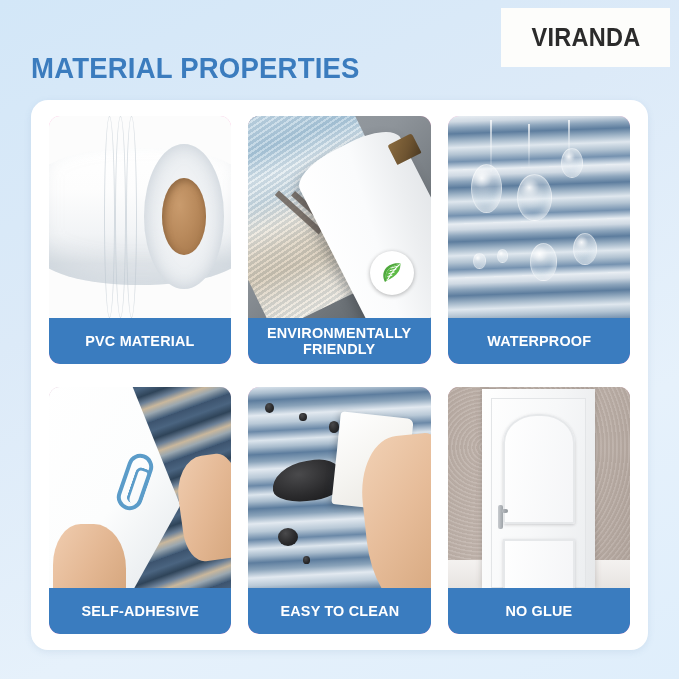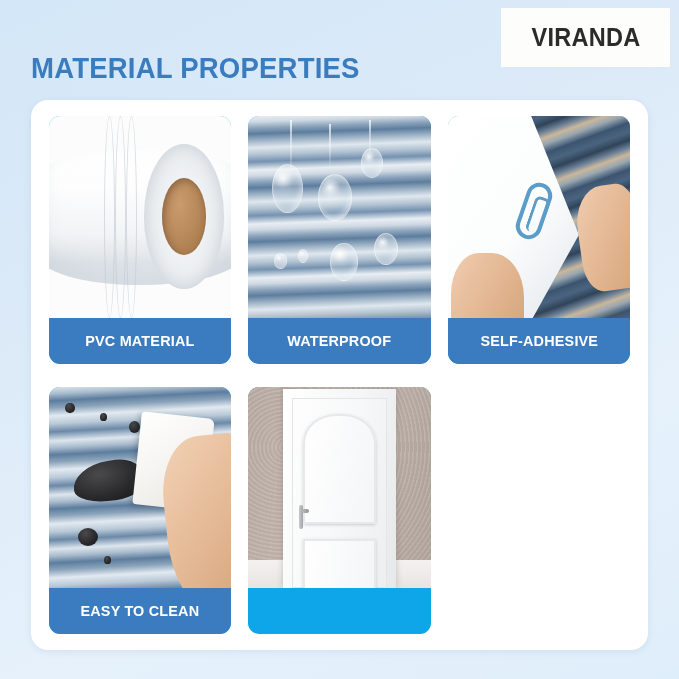--- a/index.html
+++ b/index.html
@@ -48,21 +48,21 @@
     grid-template-columns: repeat(3, 1fr);
     grid-template-rows: repeat(2, 1fr);
     column-gap: 17px; row-gap: 23px;
   }
 
   
   .card {
     position: relative;
     border-radius: 11px;
     overflow: hidden;
-    background: #0ea5e9;
+    background: #f9a8d4;
   }
   .card-media {
     position: absolute; inset: 0 0 46px 0;
     overflow: hidden;
   }
   .card-label {
     position: absolute; left: 0; right: 0; bottom: 0;
     height: 46px;
     background: #3a7cbf;
     border-radius: 0 0 11px 11px;
@@ -331,20 +331,42 @@
         <div class="pvc-ring" style="left:36%;width:6%;"></div>
         <div class="pvc-ring" style="left:42%;width:6%;"></div>
         <div class="pvc-end"></div>
         <div class="pvc-core"></div>
       </div>
       <div class="card-label">
         <span>PVC MATERIAL</span>
       </div>
     </div>
 
+    <div class="card">
+      <div class="card-media m-eco">
+        <div class="eco-sheet">
+          <div class="eco-stripes"></div>
+          <div class="eco-post"></div>
+          <div class="eco-post b"></div>
+        </div>
+        <div class="eco-roll"></div>
+        <div class="eco-roll-tip"></div>
+        <div class="eco-badge">
+          <svg width="28" height="28" viewBox="0 0 28 28">
+            <path d="M22.5 4.5C16 3.5 8.5 6 6 12.5c-1.6 4.2-.2 8 1 10.5l1.7-1.2C7.6 19 7.3 16 8.6 13c2-4.6 7.6-6.7 13.9-8.5z" fill="#4fa83d"></path>
+            <path d="M22.5 4.5C16.2 6.3 10.6 8.4 8.6 13c-1.3 3-1 6 .1 8.8C13 20 18 17 20.6 12.6c1.4-2.4 1.9-5.4 1.9-8.1z" fill="#5cba45"></path>
+            <path d="M21.8 5.4C17 9.6 12.8 14.6 9.4 21.3" stroke="#ffffff" stroke-width="1.1" fill="none"></path>
+            <path d="M19.5 7.2l-6.8 1.9M18.4 10.1l-6.6 1.6M16.6 13.1l-6.1 1.6M14.4 16.2l-5 1.4" stroke="#ffffff" stroke-width="0.9" fill="none"></path>
+          </svg>
+        </div>
+      </div>
+      <div class="card-label two-line">
+        <span>ENVIRONMENTALLY FRIENDLY</span>
+      </div>
+    </div>
 
     <div class="card">
       <div class="card-media m-water">
         <div class="trail" style="left:23%;top:2%;height:26%;"></div>
         <div class="trail" style="left:44%;top:4%;height:22%;"></div>
         <div class="trail" style="left:66%;top:2%;height:18%;"></div>
         <div class="drop" style="left:13%;top:24%;width:17%;height:24%;"></div>
         <div class="drop" style="left:38%;top:29%;width:19%;height:23%;"></div>
         <div class="drop" style="left:62%;top:16%;width:12%;height:15%;"></div>
         <div class="drop" style="left:45%;top:63%;width:15%;height:19%;"></div>
@@ -391,16 +413,19 @@
         <div class="door-wall"></div>
         <div class="baseboard"></div>
         <div class="door-frame">
           <div class="door-slab">
             <div class="door-panel-top"></div>
             <div class="door-panel-bot"></div>
             <div class="door-handle"></div>
           </div>
         </div>
       </div>
+      <div class="card-label">
+        <span>NO GLUE</span>
+      </div>
     </div>
 
   </div>
 </div>
 
 </body></html>

